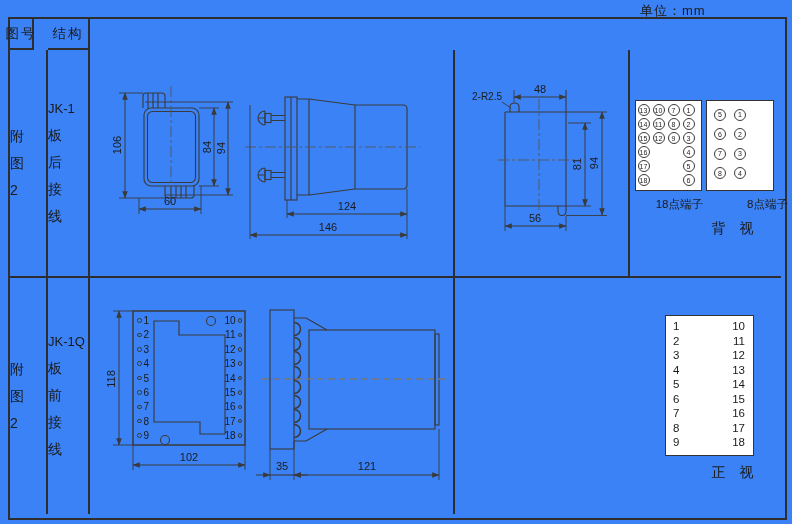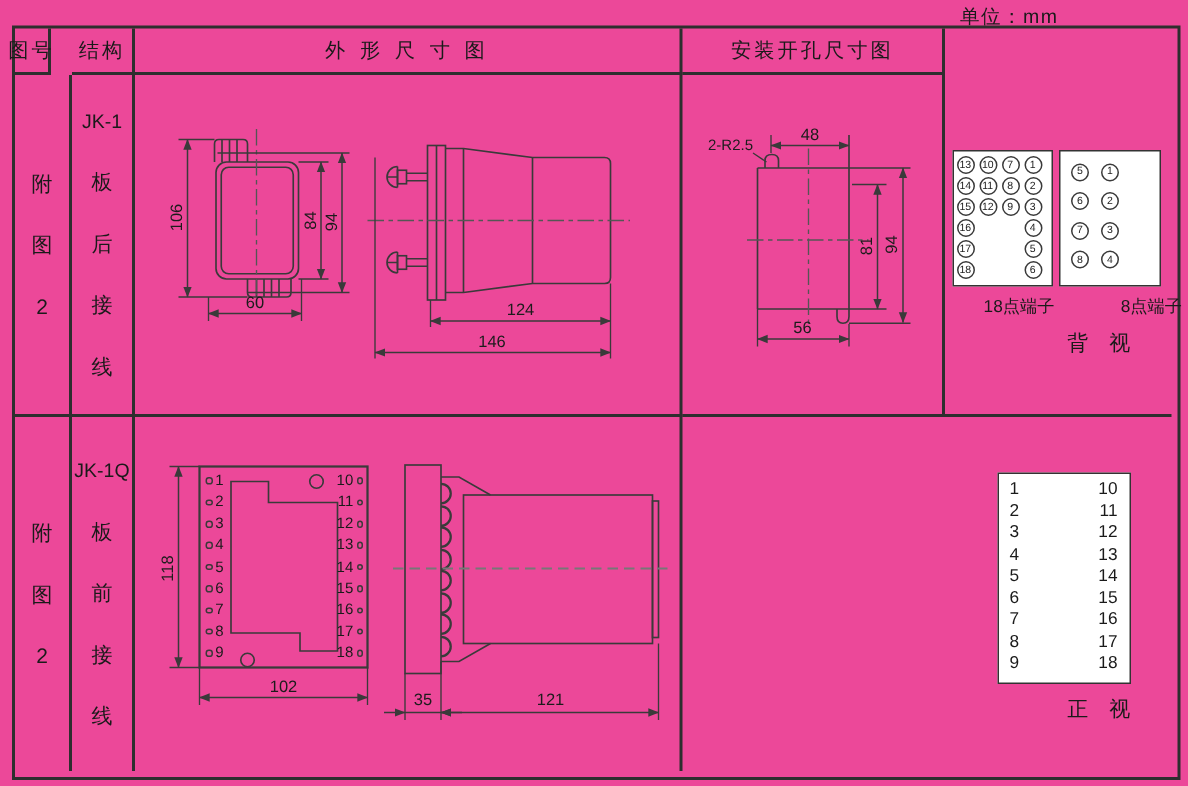--- a/index.html
+++ b/index.html
@@ -1,25 +1,25 @@
 <!DOCTYPE html>
 <html><head>
 <meta charset="utf-8">
 <style>
   html,body{margin:0;padding:0;background:#e8e8e8;}
-  #page{position:relative;width:792px;height:524px;background:#ec4899;overflow:hidden;
+  #page{position:relative;width:792px;height:524px;background:#3b82f6;overflow:hidden;
         font-family:"Liberation Sans","DejaVu Sans",sans-serif;color:#1a1a1a;}
   .unit{position:absolute;top:2px;left:640px;font-size:13px;letter-spacing:1px;}
   .tbl{position:absolute;left:8px;top:17px;width:775px;height:499px;border:2px solid #2e2e2e;box-sizing:content-box;}
   .cell{position:absolute;box-sizing:border-box;}
   .b-r{border-right:2px solid #2e2e2e;}
   .b-b{border-bottom:2px solid #2e2e2e;}
   .hc{display:flex;align-items:center;justify-content:center;font-size:13.5px;letter-spacing:2px;white-space:pre;}
-  .vstack{position:absolute;inset:0;display:flex;flex-direction:column;align-items:center;justify-content:center;
-          gap:23px;font-size:14px;}
+  .vstack{position:absolute;inset:0;display:flex;flex-direction:column;align-items:flex-start;justify-content:center;
+          gap:9px;font-size:14px;}
   .vstack .model{font-size:13px;letter-spacing:0;margin-bottom:2px;}
   svg{position:absolute;left:0;top:0;}
   svg text{font-family:"Liberation Sans","DejaVu Sans",sans-serif;}
   .ln{stroke:#3a3a3a;stroke-width:1.1;fill:none;}
   .lnb{stroke:#3a3a3a;stroke-width:1.5;fill:none;}
   .ext{stroke:#3a3a3a;stroke-width:0.9;fill:none;}
   .cl{stroke:#555;stroke-width:0.9;fill:none;stroke-dasharray:11 3 3 3;}
   .dash{stroke:#777;stroke-width:1.4;fill:none;stroke-dasharray:7 4;}
   .dim{stroke:#3a3a3a;stroke-width:1;fill:none;marker-start:url(#arw);marker-end:url(#arw);}
   .arr{stroke:#3a3a3a;stroke-width:1;fill:none;marker-end:url(#arw);}
@@ -53,22 +53,20 @@
 </svg>
 
 <div id="page">
 
   <div class="unit">单位：mm</div>
 
   <div class="tbl">
 
     <div class="cell hc b-r b-b" style="left:0;top:0;width:24px;height:31px">图号</div>
     <div class="cell hc b-r b-b" style="left:38px;top:0;width:42px;height:31px">结构</div>
-    <div class="cell hc b-r b-b" style="left:80px;top:0;width:365px;height:31px;letter-spacing:3px">外 形 尺 寸 图</div>
-    <div class="cell hc b-r b-b" style="left:445px;top:0;width:175px;height:31px">安装开孔尺寸图</div>
 
     <div class="cell b-r b-b" style="left:0;top:31px;width:38px;height:228px">
       <div class="vstack">
         <span>附</span>
         <span>图</span>
         <span>2</span>
       </div>
     </div>
     <div class="cell b-r b-b" style="left:38px;top:31px;width:42px;height:228px">
       <div class="vstack">

